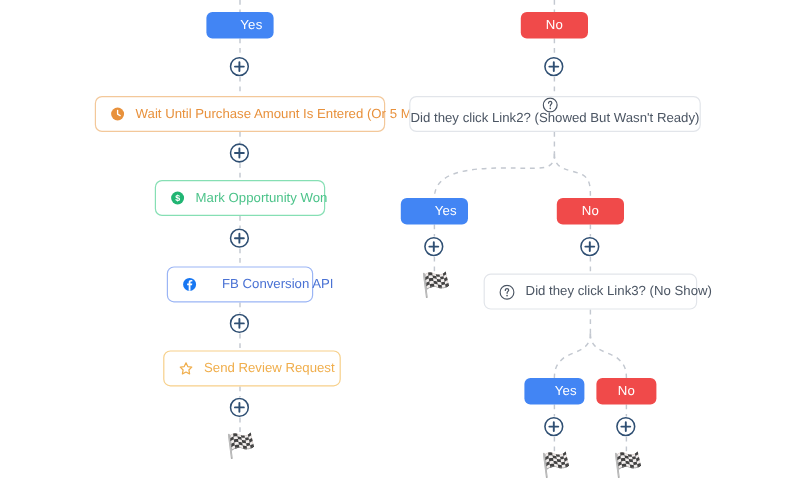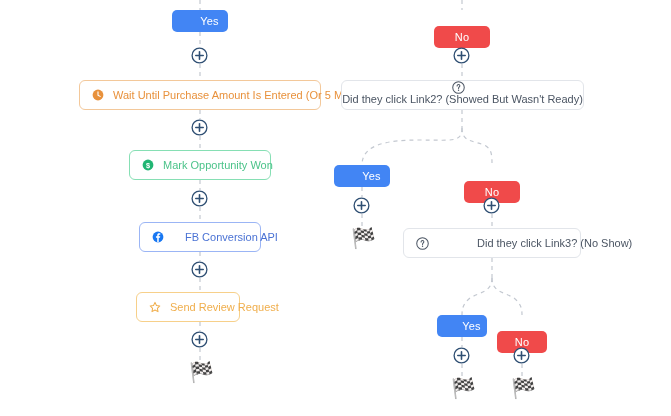--- a/index.html
+++ b/index.html
@@ -33,21 +33,21 @@
     line-height: 22px;
     border-radius: 5px;
     text-align: center;
     font-size: 11px;
     color: #ffffff;
     letter-spacing: .2px;
     box-sizing: border-box;
     z-index: 4;
   }
   .pill.yes { background: #4285f4; padding-left: 19px; }
-  .pill.no  { background: #f04a4a; margin-top: 16px; }
+  .pill.no  { background: #f04a4a; }
 
   
   .card {
     position: absolute;
     height: 30px;
     background: #ffffff;
     border: 1px solid #d9dde3;
     border-radius: 6px;
     box-sizing: border-box;
     display: flex;
@@ -197,21 +197,21 @@
     <span class="label">FB Conversion API</span>
   </div>
 
   <div class="plus" style="left:191px; top:261px;">
     <svg viewBox="0 0 17 17" width="17" height="17">
       <circle cx="8.5" cy="8.5" r="7.4" fill="#ffffff" stroke="#2f4f73" stroke-width="1.3"></circle>
       <path d="M8.5 4.8 V12.2 M4.8 8.5 H12.2" stroke="#2f4f73" stroke-width="1.6" stroke-linecap="round"></path>
     </svg>
   </div>
 
-  <div class="card review" style="left:136px; top:292px; width:104px;">
+  <div class="card review" style="left:136px; top:292px; width:148px;">
     <span class="ico">
       <svg viewBox="0 0 14 14" width="12" height="12">
         <path d="M7 1.6 L8.7 5.2 L12.6 5.7 L9.8 8.5 L10.5 12.4
                  L7 10.5 L3.5 12.4 L4.2 8.5 L1.4 5.7 L5.3 5.2 Z" fill="none" stroke="#f0ae4c" stroke-width="1.2" stroke-linejoin="round"></path>
       </svg>
     </span>
     <span class="label">Send Review Request</span>
   </div>
 
   <div class="plus" style="left:191px; top:331px;">
@@ -267,21 +267,21 @@
     <svg viewBox="0 0 17 17" width="17" height="17">
       <circle cx="8.5" cy="8.5" r="7.4" fill="#ffffff" stroke="#2f4f73" stroke-width="1.3"></circle>
       <path d="M8.5 4.8 V12.2 M4.8 8.5 H12.2" stroke="#2f4f73" stroke-width="1.6" stroke-linecap="round"></path>
     </svg>
   </div>
 
   <div class="flag" style="left:351px; top:228px;">
     <span>🏁</span>
   </div>
 
-  <div class="card cond" style="left:403px; top:228px; width:178px;gap:39px;">
+  <div class="card cond" style="left:403px; top:228px; width:178px;">
     <span class="ico">
       <svg viewBox="0 0 14 14" width="13" height="13">
         <circle cx="7" cy="7" r="6.2" fill="none" stroke="#4b5563" stroke-width="1.1"></circle>
         <path d="M5.5 5.4 C5.5 4.3 6.2 3.8 7 3.8 C7.9 3.8 8.5 4.4 8.5 5.2
                  C8.5 6.2 7.1 6.4 7.1 7.6 V8.0" fill="none" stroke="#4b5563" stroke-width="1.1" stroke-linecap="round"></path>
         <circle cx="7.05" cy="10" r="0.75" fill="#4b5563"></circle>
       </svg>
     </span>
     <span class="label">Did they click Link3? (No Show)</span>
   </div>

